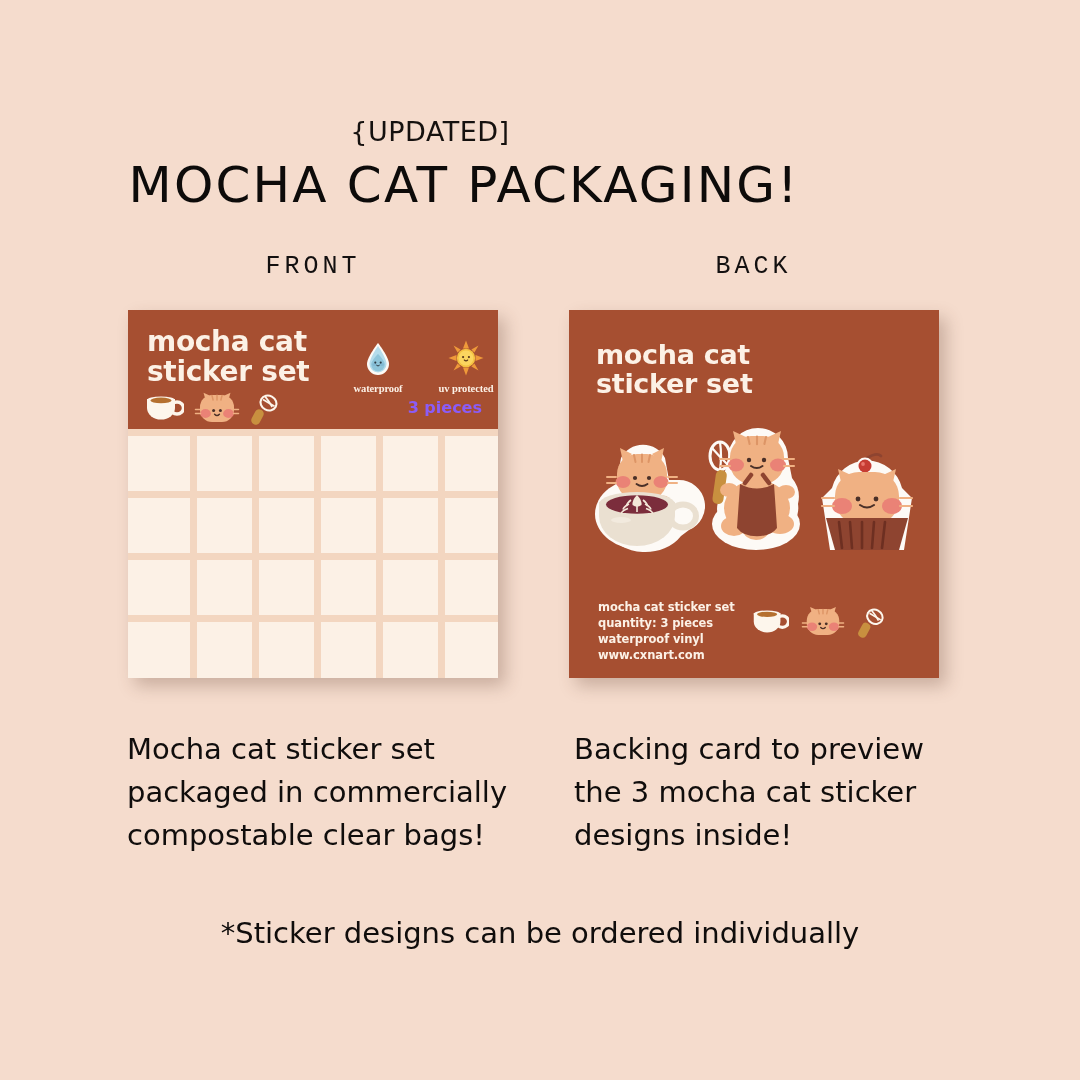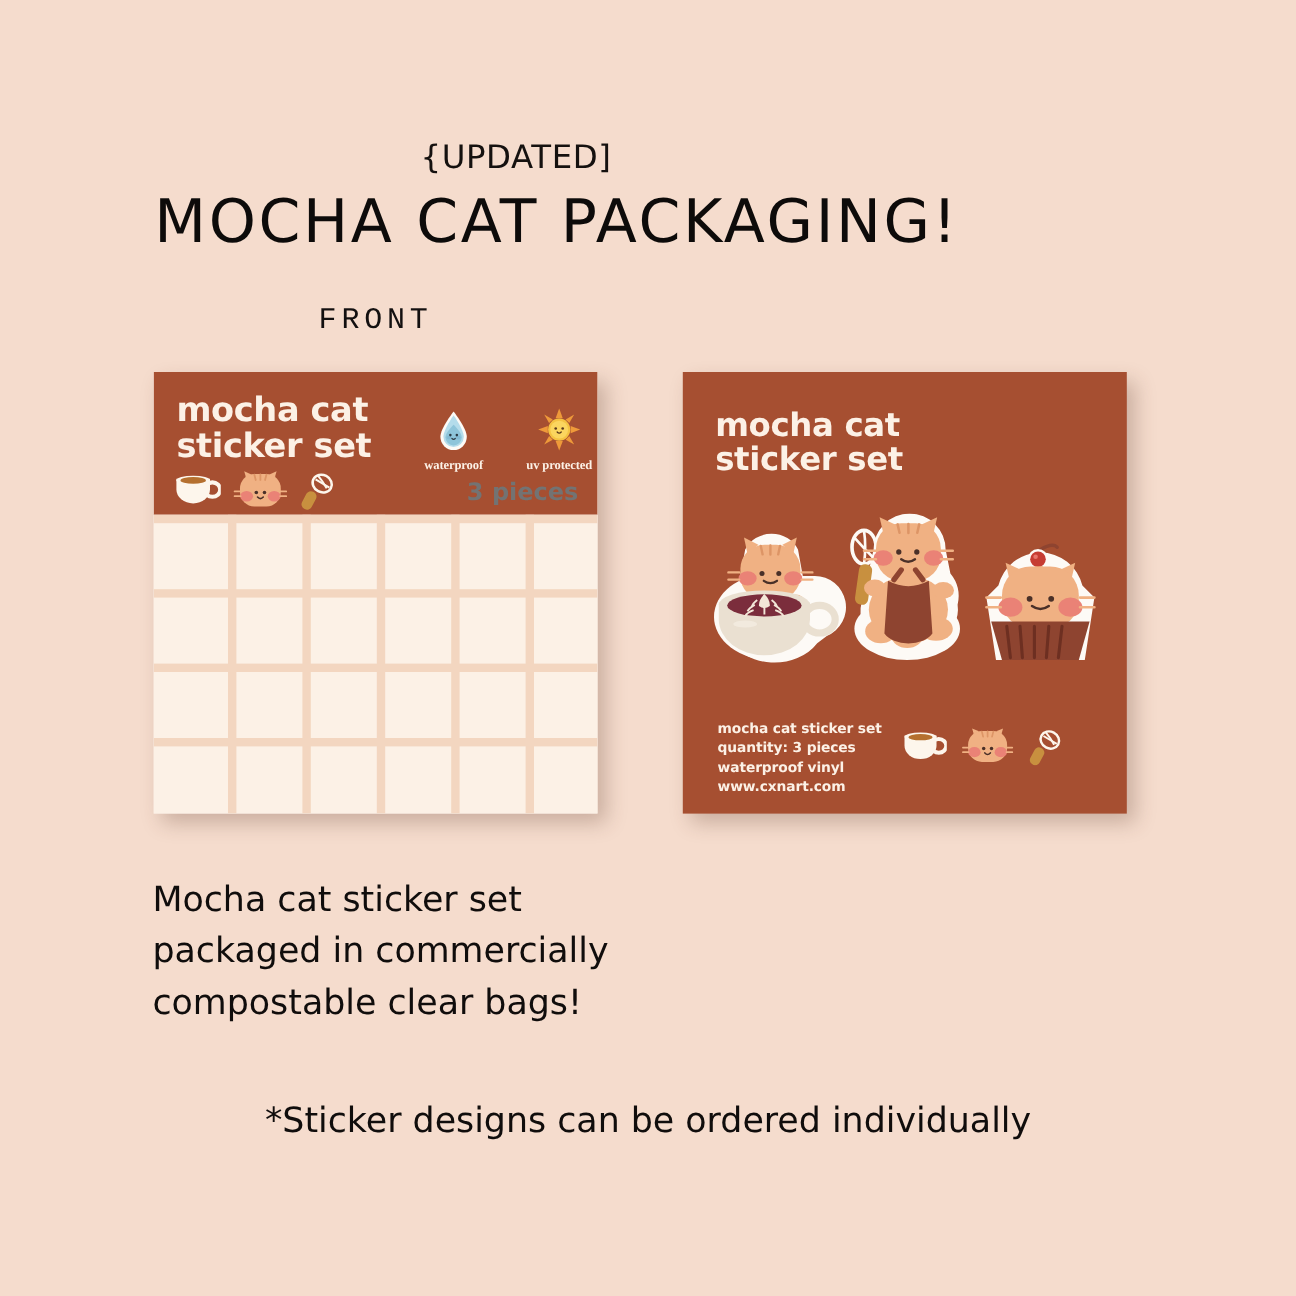--- a/index.html
+++ b/index.html
@@ -121,24 +121,24 @@
     font-weight: bold;
     font-size: 10.5px;
     letter-spacing: -0.1px;
     white-space: nowrap;
   }
 
   .pieces {
     position: absolute;
     top: 88px;
     right: 16px;
-    color: #737373;
+    color: #8b5cf6;
     font-family: "DejaVu Sans", sans-serif;
     font-weight: bold;
-    font-size: 20px;
+    font-size: 16px;
   }
 
   
   .grid-area {
     position: absolute;
     top: 119px; left: 0;
     width: 370px;
     height: 249px;
     background: #fcf1e6;
   }
@@ -220,20 +220,21 @@
 </style>
 </head>
 <body>
 
 <div class="stage">
 
   <div class="updated-tag">{UPDATED]</div>
   <div class="main-title">MOCHA CAT PACKAGING!</div>
 
   <div class="side-label front">FRONT</div>
+  <div class="side-label back">BACK</div>
 
   <div class="card front">
 
     <div class="front-band"></div>
 
     <div class="front-title">mocha cat
 sticker set</div>
 
     <div class="badges">
       <div class="badge">
@@ -462,15 +463,18 @@
           <path d="M13 6.5 q6 3.6 11.5 6.8" stroke="#fdf6ec" stroke-width="1.7" fill="none"></path>
           <path d="M15 3.4 q4.4 5.2 7.2 10.6" stroke="#fdf6ec" stroke-width="1.7" fill="none"></path>
         </svg>
       </span>
     </div>
   </div>
 
   <div class="caption left">Mocha cat sticker set
 packaged in commercially
 compostable clear bags!</div>
+  <div class="caption right">Backing card to preview
+the 3 mocha cat sticker
+designs inside!</div>
 
   <div class="footnote">*Sticker designs can be ordered individually</div>
 </div>
 
 </body></html>

